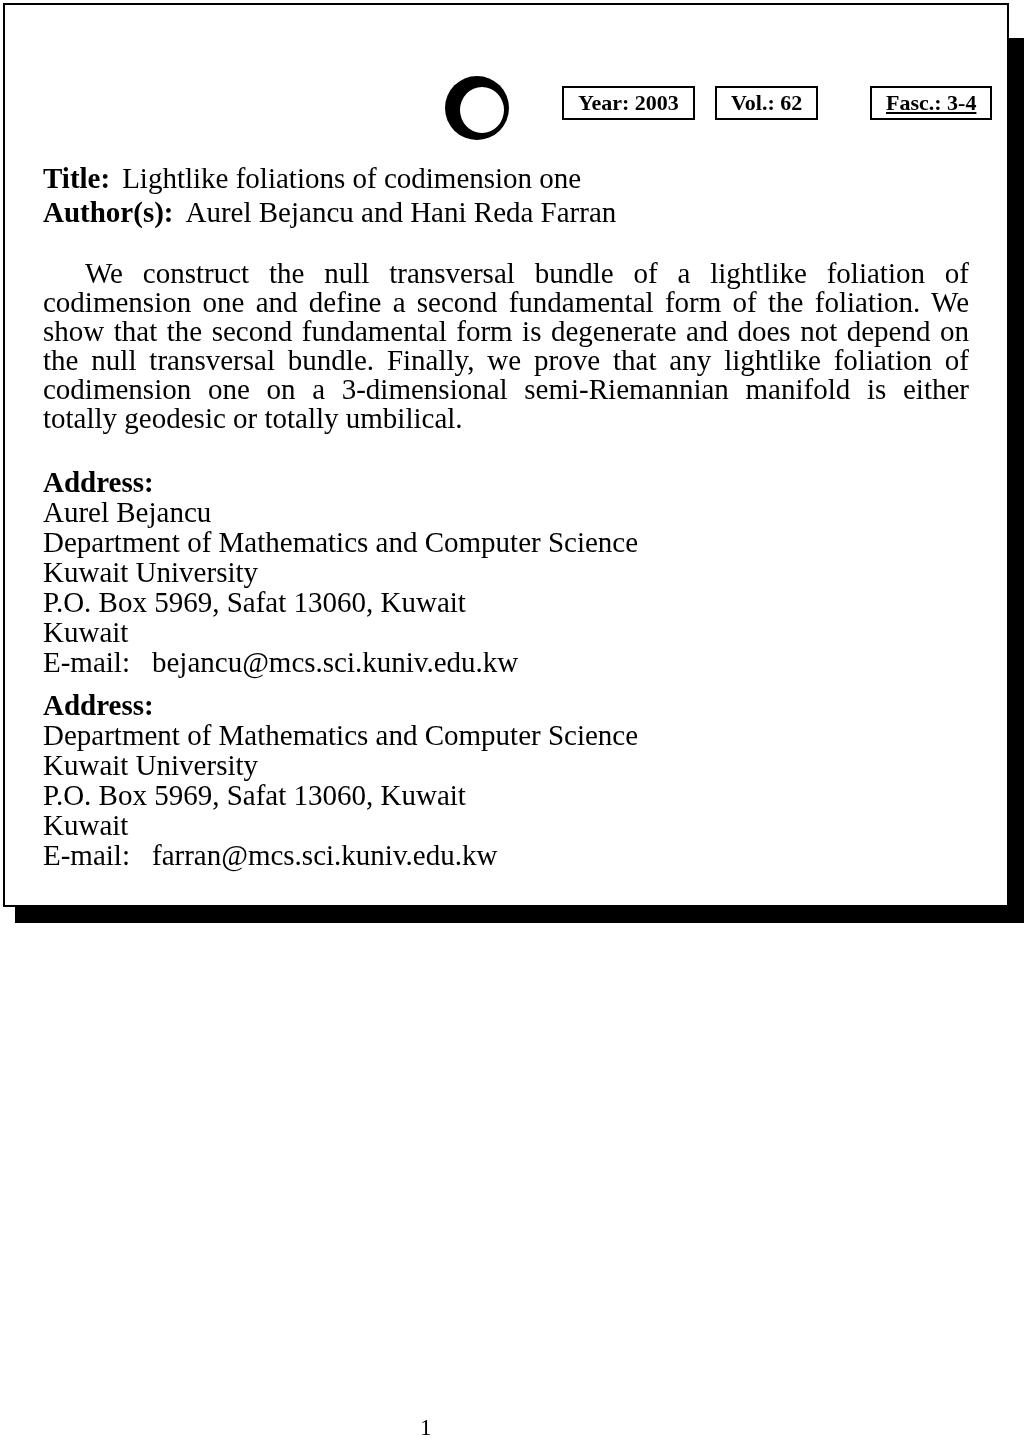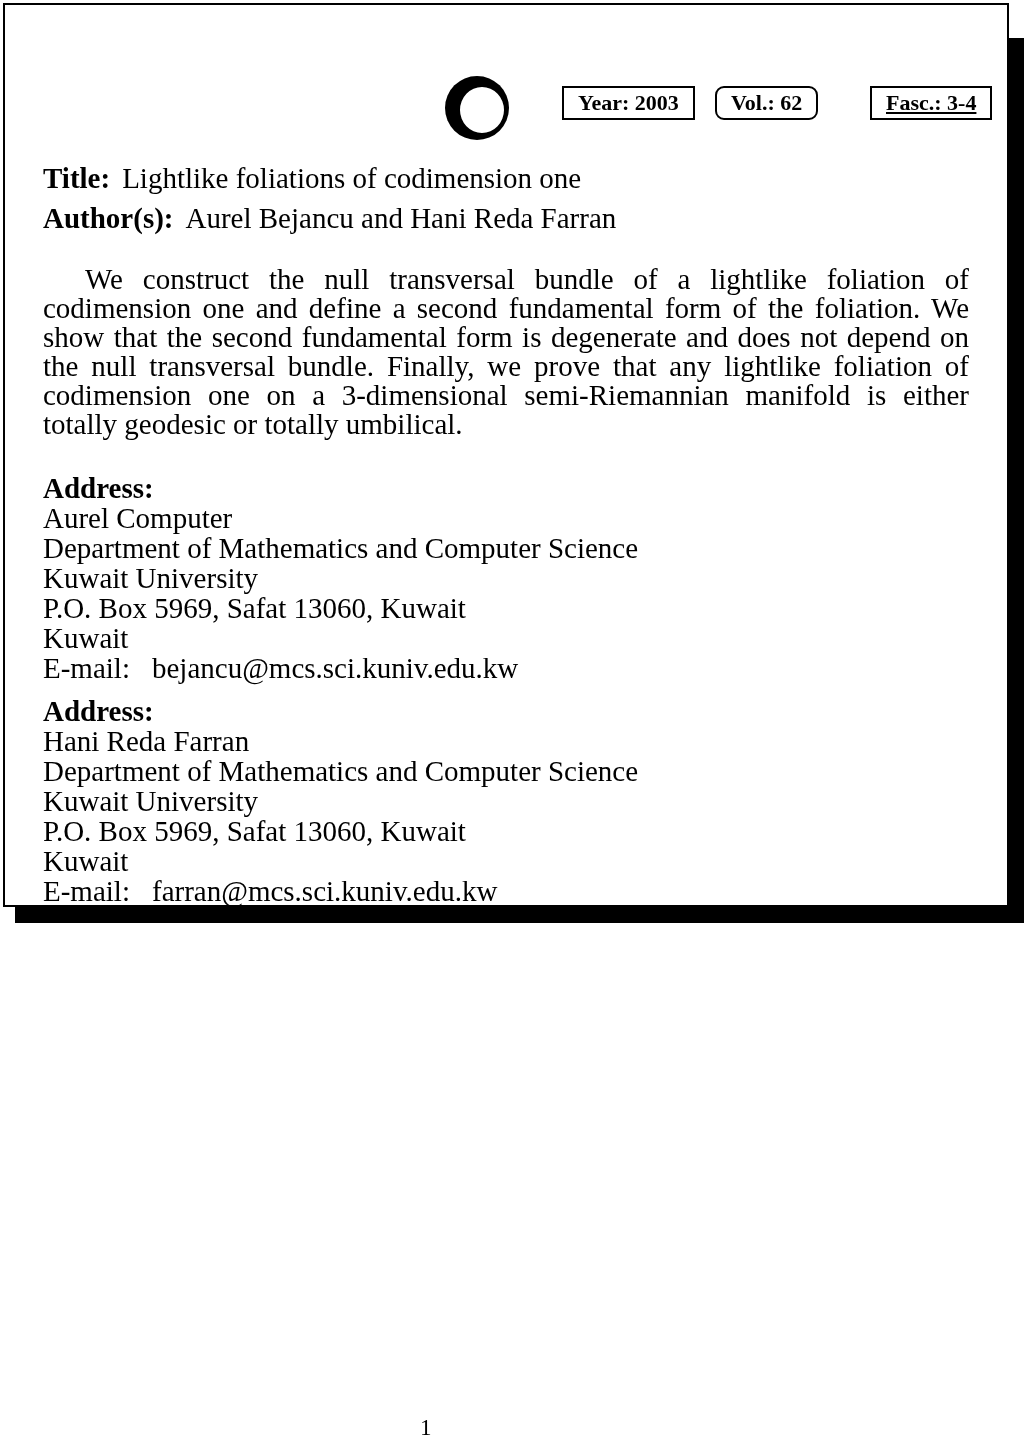--- a/index.html
+++ b/index.html
@@ -74,37 +74,37 @@
     box-sizing: border-box;
     height: 34px;
     border: 2px solid #000;
     font-size: 22px;
     font-weight: bold;
     line-height: 30px;
     padding: 0 14px;
     white-space: nowrap;
   }
   .badge-year { left: 557px; text-align: center; }
-  .badge-vol  { left: 710px; border-radius: 9px; }
+  .badge-vol  { left: 710px; }
   .badge-fasc { left: 865px; text-decoration: underline; }
 
   
   .content {
     position: absolute;
     left: 0;
     top: 0;
     width: 100%;
     box-sizing: border-box;
     padding: 158px 38px 0 38px;
     font-size: 29px;
     line-height: 30px;
   }
   .title-line, .author-line { white-space: nowrap; }
   .field-label { font-weight: bold; margin-right: 12px; }
-  .author-line { margin-top: 10px; }
+  .author-line { margin-top: 4px; }
 
   .abstract {
     margin-top: 32px;
     text-align: justify;
     text-indent: 42px;
     line-height: 29px;
   }
 
   .address-block-1 { margin-top: 34px; }
   .address-block-2 { margin-top: 13px; }
@@ -144,33 +144,32 @@
     </div>
 
     <div class="author-line">
       <span class="field-label">Author(s):</span><span>Aurel Bejancu and Hani Reda Farran</span>
     </div>
 
     <div class="abstract">We construct the null transversal bundle of a lightlike foliation of codimension one and define a second fundamental form of the foliation. We show that the second fundamental form is degenerate and does not depend on the null transversal bundle. Finally, we prove that any lightlike foliation of codimension one on a 3-dimensional semi-Riemannian manifold is either totally geodesic or totally umbilical.</div>
 
     <div class="address-block-1">
       <div class="addr-label">Address:</div>
-      <div class="addr-line">Aurel Computer</div>
+      <div class="addr-line">Aurel Bejancu</div>
       <div class="addr-line">Department of Mathematics and Computer Science</div>
       <div class="addr-line">Kuwait University</div>
       <div class="addr-line">P.O. Box 5969, Safat 13060, Kuwait</div>
       <div class="addr-line">Kuwait</div>
       <div class="addr-line">
         <span class="email-label">E-mail:</span><span>bejancu@mcs.sci.kuniv.edu.kw</span>
       </div>
     </div>
 
     <div class="address-block-2">
       <div class="addr-label">Address:</div>
-      <div class="addr-line">Hani Reda Farran</div>
       <div class="addr-line">Department of Mathematics and Computer Science</div>
       <div class="addr-line">Kuwait University</div>
       <div class="addr-line">P.O. Box 5969, Safat 13060, Kuwait</div>
       <div class="addr-line">Kuwait</div>
       <div class="addr-line">
         <span class="email-label">E-mail:</span><span>farran@mcs.sci.kuniv.edu.kw</span>
       </div>
     </div>
 
   </div>

